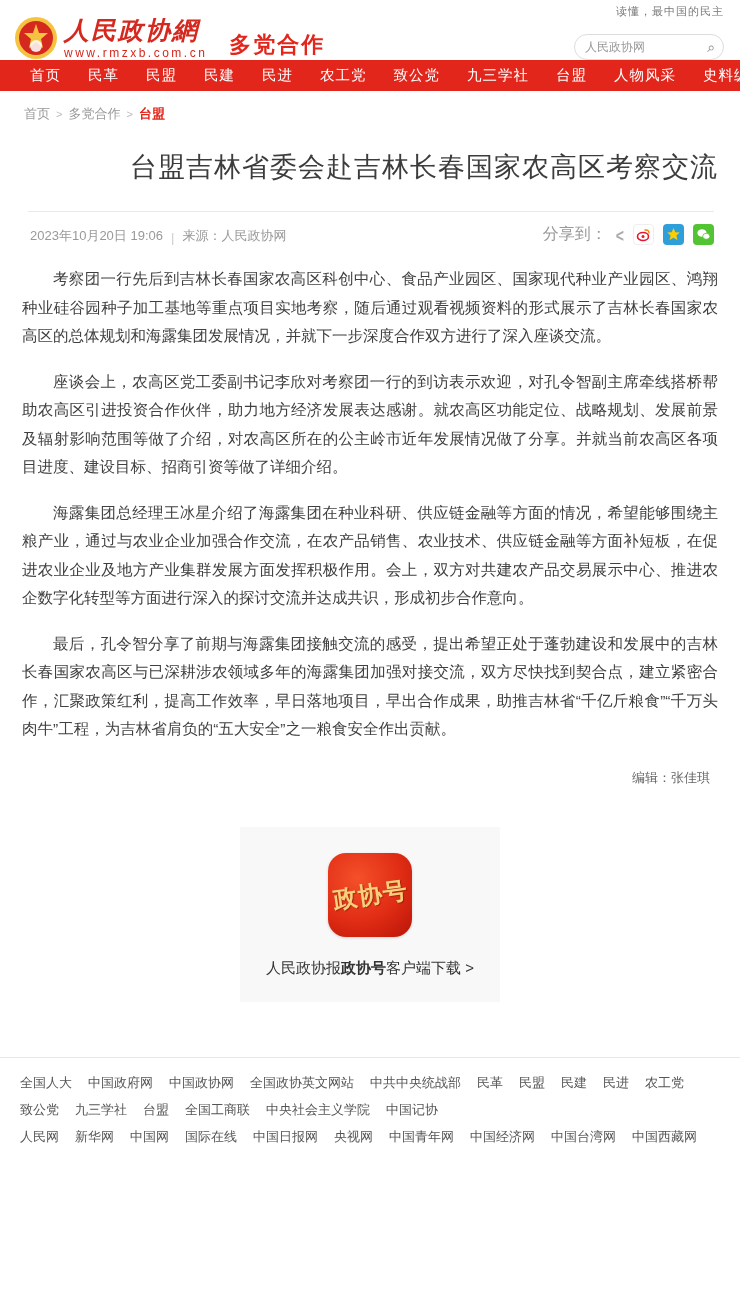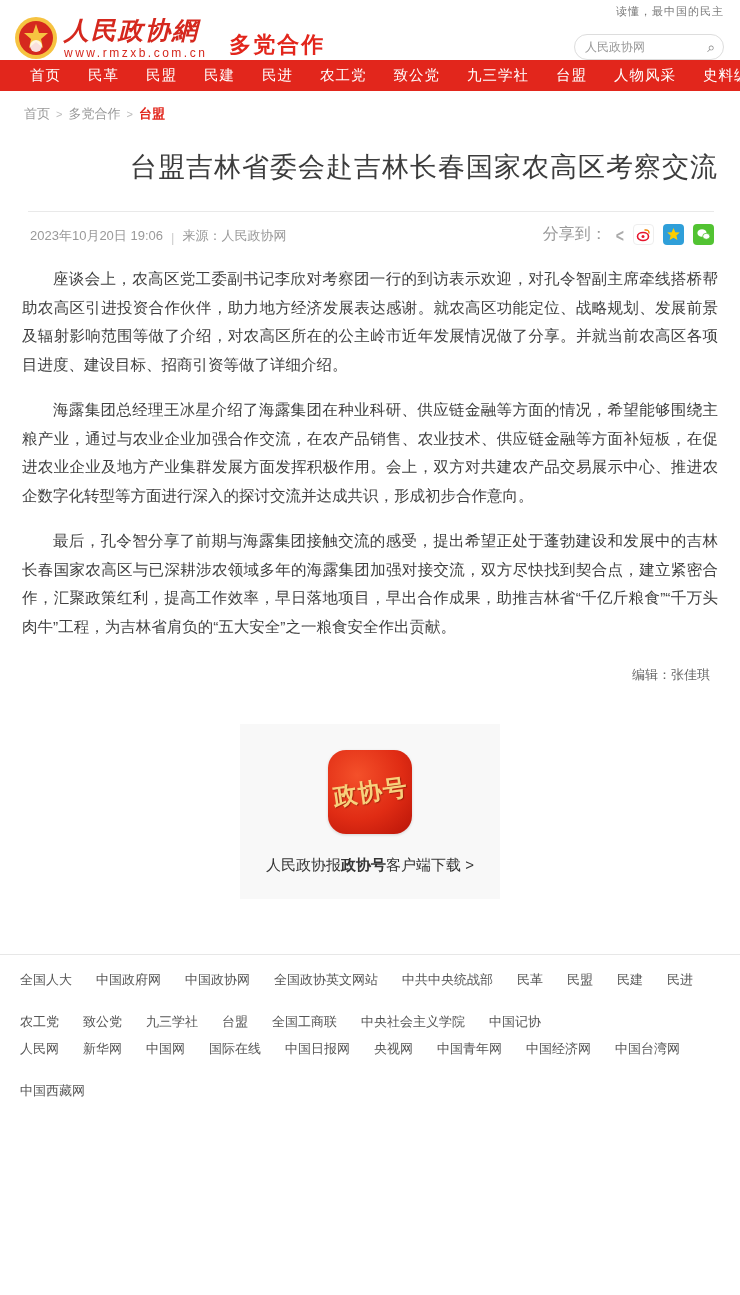--- a/index.html
+++ b/index.html
@@ -50,21 +50,21 @@
   .editor-line { text-align:right; font-size:13px; color:#666; padding:8px 30px 0 0; }
   
   .app-promo { width:260px; margin:40px auto 0 auto; background:#f8f8f8; height:175px; display:flex; flex-direction:column; align-items:center; justify-content:flex-start; padding-top:26px; }
   .app-icon { width:84px; height:84px; border-radius:18px; background:radial-gradient(circle at 35% 30%, #f4502a 0%, #e02c14 55%, #b81408 100%); display:flex; align-items:center; justify-content:center; cursor:pointer; box-shadow:0 1px 3px rgba(0,0,0,.15); }
   .app-icon span { color:#f7d07c; font-size:24px; font-weight:bold; transform:rotate(-8deg); letter-spacing:1px; text-shadow:1px 1px 1px rgba(120,20,0,.6); font-family:"Liberation Serif","DejaVu Serif",serif; }
   .app-caption { margin-top:22px; font-size:15px; color:#333; cursor:pointer; }
   .app-caption b { font-weight:bold; }
   
   .friends { border-top:1px solid #e7e7e7; margin-top:55px; padding:16px 20px 0 20px; }
   .friends-title { font-size:14px; font-weight:bold; color:#333; margin-bottom:10px; }
-  .friend-row { display:flex; flex-wrap:wrap; column-gap:16px; row-gap:9px; font-size:13px; color:#555; margin-bottom:9px;gap:24px; }
+  .friend-row { display:flex; flex-wrap:wrap; column-gap:16px; row-gap:9px; font-size:13px; color:#555; margin-bottom:9px; }
   .friend-row span { cursor:pointer; white-space:nowrap; }
 </style>
 </head>
 <body>
 
 <div class="header">
   <div class="emblem">
     <svg width="44" height="44" viewBox="0 0 44 44">
       <circle cx="22" cy="22" r="21" fill="#f6c341"></circle>
       <circle cx="22" cy="22" r="17" fill="#d5281e"></circle>
@@ -136,20 +136,21 @@
     <span class="sicon wechat">
       <svg width="15" height="15" viewBox="0 0 15 15">
         <ellipse cx="6" cy="6" rx="4.6" ry="3.8" fill="#fff"></ellipse>
         <ellipse cx="10.3" cy="9.3" rx="3.6" ry="3" fill="#fff" stroke="#52c332" stroke-width="0.8"></ellipse>
       </svg>
     </span>
   </div>
 </div>
 
 <div class="article-body">
+  <p>考察团一行先后到吉林长春国家农高区科创中心、食品产业园区、国家现代种业产业园区、鸿翔种业硅谷园种子加工基地等重点项目实地考察，随后通过观看视频资料的形式展示了吉林长春国家农高区的总体规划和海露集团发展情况，并就下一步深度合作双方进行了深入座谈交流。</p>
   <p>座谈会上，农高区党工委副书记李欣对考察团一行的到访表示欢迎，对孔令智副主席牵线搭桥帮助农高区引进投资合作伙伴，助力地方经济发展表达感谢。就农高区功能定位、战略规划、发展前景及辐射影响范围等做了介绍，对农高区所在的公主岭市近年发展情况做了分享。并就当前农高区各项目进度、建设目标、招商引资等做了详细介绍。</p>
   <p>海露集团总经理王冰星介绍了海露集团在种业科研、供应链金融等方面的情况，希望能够围绕主粮产业，通过与农业企业加强合作交流，在农产品销售、农业技术、供应链金融等方面补短板，在促进农业企业及地方产业集群发展方面发挥积极作用。会上，双方对共建农产品交易展示中心、推进农企数字化转型等方面进行深入的探讨交流并达成共识，形成初步合作意向。</p>
   <p>最后，孔令智分享了前期与海露集团接触交流的感受，提出希望正处于蓬勃建设和发展中的吉林长春国家农高区与已深耕涉农领域多年的海露集团加强对接交流，双方尽快找到契合点，建立紧密合作，汇聚政策红利，提高工作效率，早日落地项目，早出合作成果，助推吉林省“千亿斤粮食”“千万头肉牛”工程，为吉林省肩负的“五大安全”之一粮食安全作出贡献。</p>
 </div>
 
 <div class="editor-line">编辑：张佳琪</div>
 
 <div class="app-promo">
   <div class="app-icon">
     <span>政协号</span>

